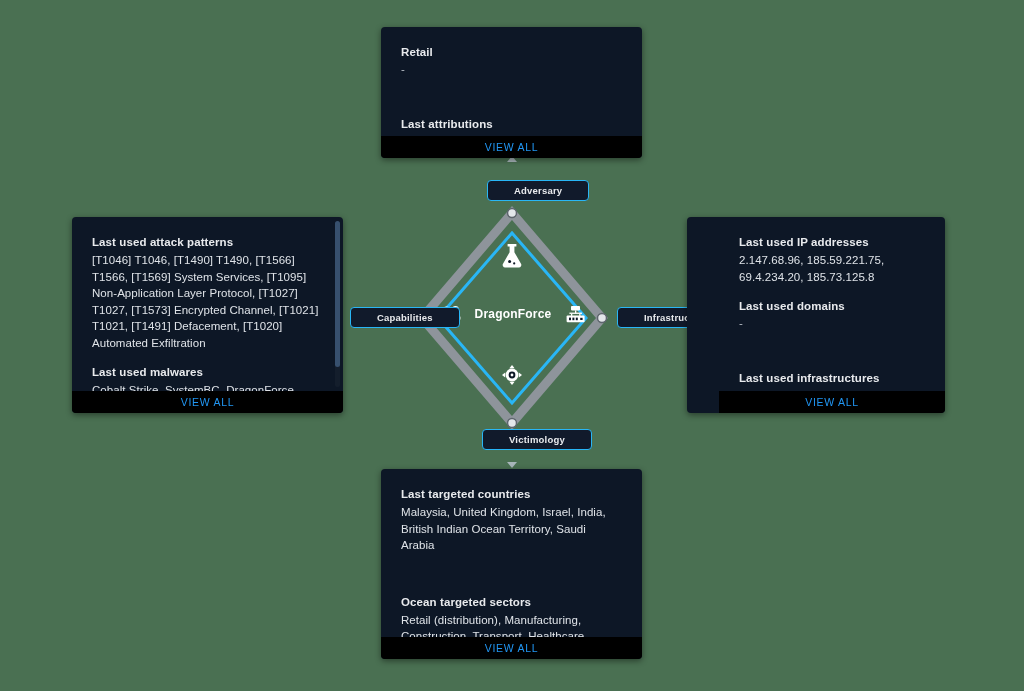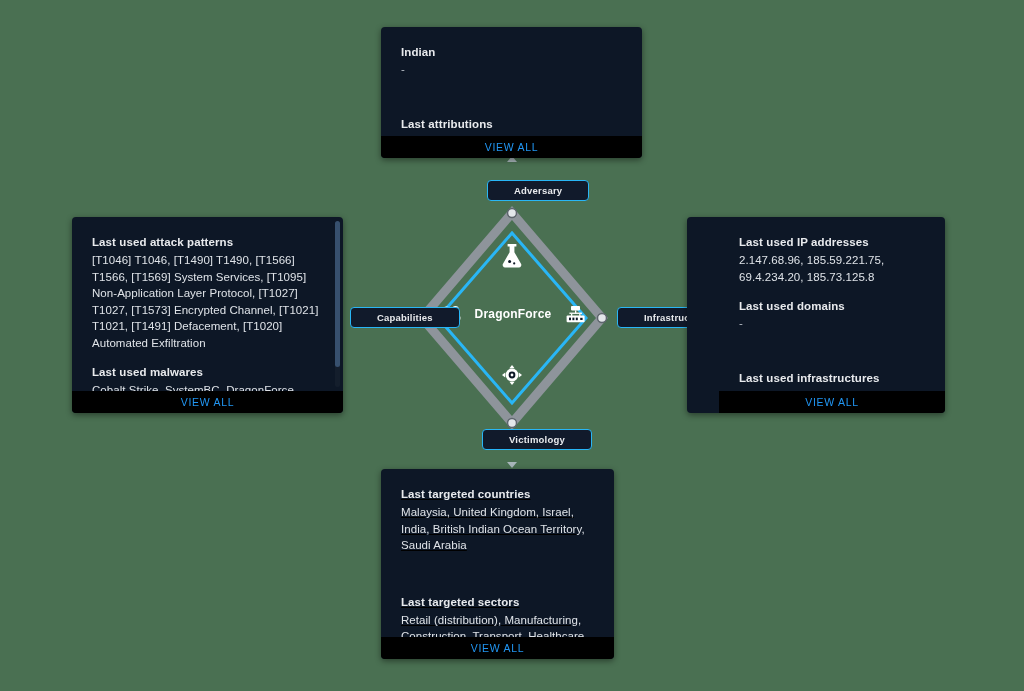--- a/index.html
+++ b/index.html
@@ -92,21 +92,21 @@
     width: 5px;
     height: 88%;
     background: #37506e;
     border-radius: 3px;
   }
 
   
   #card-adversary     { left: 381px; top: 27px;  width: 261px; height: 131px; }
   #card-capabilities  { left: 72px;  top: 217px; width: 271px; height: 196px; }
   #card-infrastructure{ left: 687px; top: 217px; width: 258px; height: 196px; padding-left: 32px; }
-  #card-victimology   { left: 381px; top: 469px; width: 233px; height: 190px; text-decoration: underline; }
+  #card-victimology   { left: 381px; top: 469px; width: 261px; height: 190px; }
 
   
   .badge {
     position: absolute;
     background: #111a2b;
     border: 1.6px solid #29b6f6;
     border-radius: 4px;
     color: #e8eaed;
     font-size: 9.5px;
     font-weight: bold;
@@ -241,21 +241,21 @@
   <div class="marker right" id="marker-inf-right"></div>
 
   <div class="badge" id="badge-adversary">Adversary</div>
   <div class="badge" id="badge-capabilities">Capabilities</div>
   <div class="badge" id="badge-infrastructure">Infrastructure</div>
   <div class="badge" id="badge-victimology">Victimology</div>
 
   <div class="card" id="card-adversary">
     <div class="card-body">
       <div class="field">
-        <div class="field-label">Indian</div>
+        <div class="field-label">Retail</div>
         <div class="field-value dash">-</div>
       </div>
       <div class="field">
         <div class="field-label">Last attributions</div>
         <div class="field-value dash">-</div>
       </div>
     </div>
     <div class="card-footer">
       <span>VIEW ALL</span>
     </div>
@@ -301,21 +301,21 @@
     </div>
   </div>
 
   <div class="card" id="card-victimology">
     <div class="card-body">
       <div class="field">
         <div class="field-label">Last targeted countries</div>
         <div class="field-value">Malaysia, United Kingdom, Israel, India, British Indian Ocean Territory, Saudi Arabia</div>
       </div>
       <div class="field">
-        <div class="field-label">Last targeted sectors</div>
+        <div class="field-label">Ocean targeted sectors</div>
         <div class="field-value">Retail (distribution), Manufacturing, Construction, Transport, Healthcare research</div>
       </div>
 
     </div>
     <div class="card-footer">
       <span>VIEW ALL</span>
     </div>
   </div>
 
 </div>

